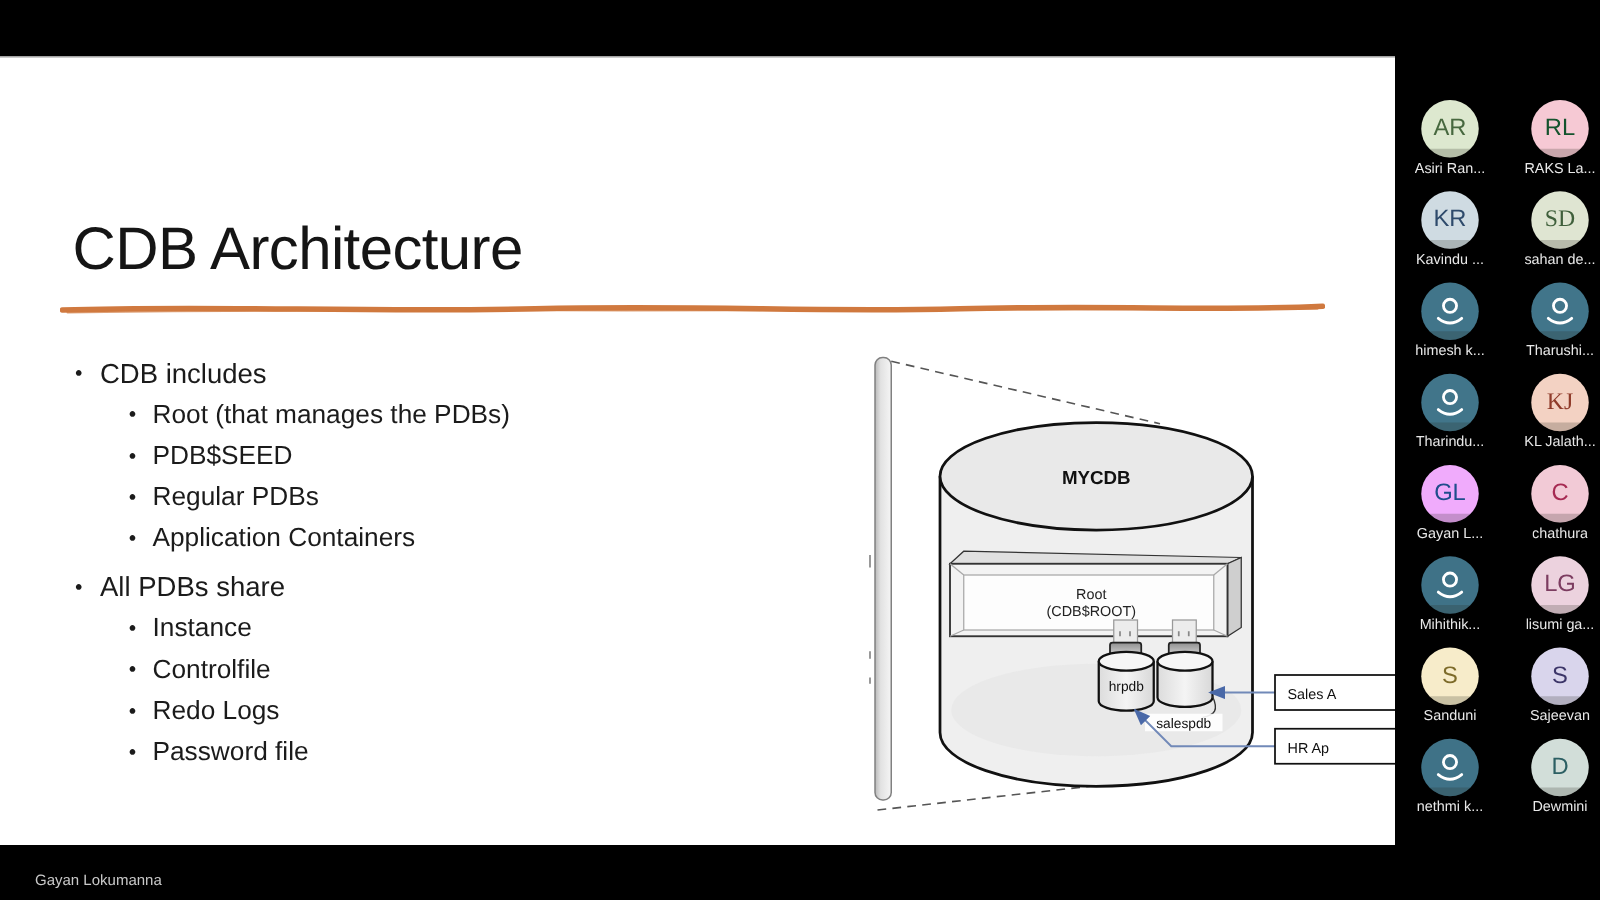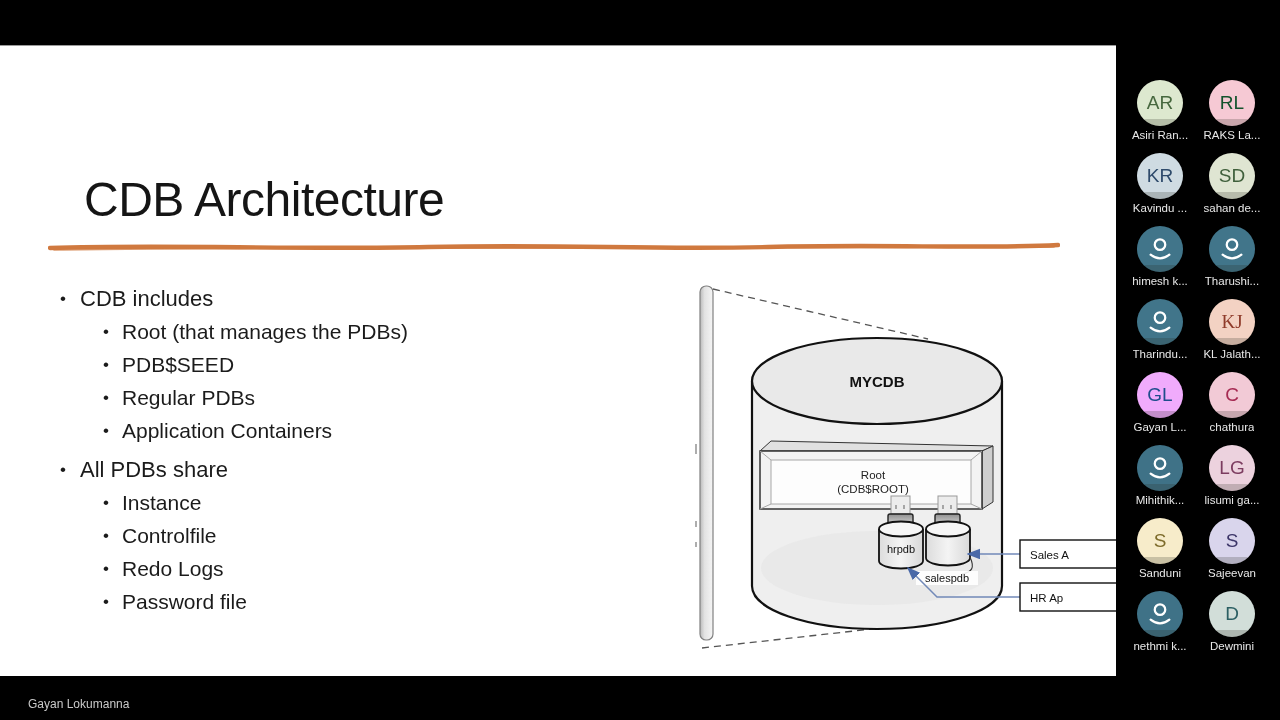--- a/index.html
+++ b/index.html
@@ -7,38 +7,38 @@
     width:1280px;height:720px;background:#000;position:relative;overflow:hidden;
     font-family:"Liberation Sans",sans-serif;
   }
   
   .slide{
     position:absolute;left:0;top:45px;width:1116px;height:630px;
     background:#ffffff;border-top:1px solid #9a9a9a;overflow:hidden;
   }
   .slide-title{
     position:absolute;left:58px;top:126px;
-    font-size:48px;color:#151515;letter-spacing:-0.5px;font-weight:400;margin-left:26px;
+    font-size:48px;color:#151515;letter-spacing:-0.5px;font-weight:400;
   }
   .accent-line{position:absolute;left:48px;top:193px;width:1012px;height:16px;}
   .bullets{position:absolute;left:60px;top:236px;width:600px;color:#1b1b1b;}
   .bl{display:flex;align-items:center;height:33px;}
   .bl .dot{flex:0 0 auto;font-size:17px;line-height:1;}
   .lvl1{font-size:22px;}
   .lvl1 .dot{width:20px;}
   .lvl2{font-size:21px;margin-left:43px;}
   .lvl2 .dot{width:19px;}
   .group-gap{margin-top:6px;}
   .diagram{position:absolute;left:690px;top:232px;width:440px;height:388px;}
   
   .panel{position:absolute;left:1116px;top:0;width:164px;height:720px;background:#000;}
   .ptiles{
     position:absolute;left:8px;top:80px;width:148px;
     display:grid;grid-template-columns:72px 72px;grid-auto-rows:73px;
-    justify-items:center;column-gap:0;
+    justify-items:center;column-gap:16px;
   }
   .tile{width:72px;display:flex;flex-direction:column;align-items:center;}
   .avatar{
     width:46px;height:46px;border-radius:50%;overflow:hidden;position:relative;
     display:flex;align-items:center;justify-content:center;
     font-size:19px;font-weight:400;
   }
   .avatar::after{
     content:"";position:absolute;left:0;right:0;bottom:0;height:7px;
     background:rgba(40,40,30,0.22);
@@ -218,21 +218,21 @@
     </div>
 
     <div class="tile">
       <div class="avatar" style="background-color: rgb(207, 219, 226); color: rgb(46, 74, 107);">
           <span>KR</span>
         </div>
       <div class="pname">Kavindu ...</div>
     </div>
 
     <div class="tile">
-      <div class="avatar" style="background-color: rgb(223, 229, 210); color: rgb(63, 95, 59);">
+      <div class="avatar" style="background-color: rgb(223, 229, 210); color: rgb(63, 95, 59); font-family: Liberation Serif, serif;">
           <span>SD</span>
         </div>
       <div class="pname">sahan de...</div>
     </div>
 
     <div class="tile">
       <div class="avatar" style="background-color: rgb(65, 117, 138);">
         <svg width="30" height="30" viewBox="0 0 24 24">
             <circle cx="12" cy="8.5" r="4.2" fill="none" stroke="#fff" stroke-width="1.8"></circle>
             <path d="M4.5,16.5 Q12,22.5 19.5,16.5" fill="none" stroke="#fff" stroke-width="1.8" stroke-linecap="round"></path>

